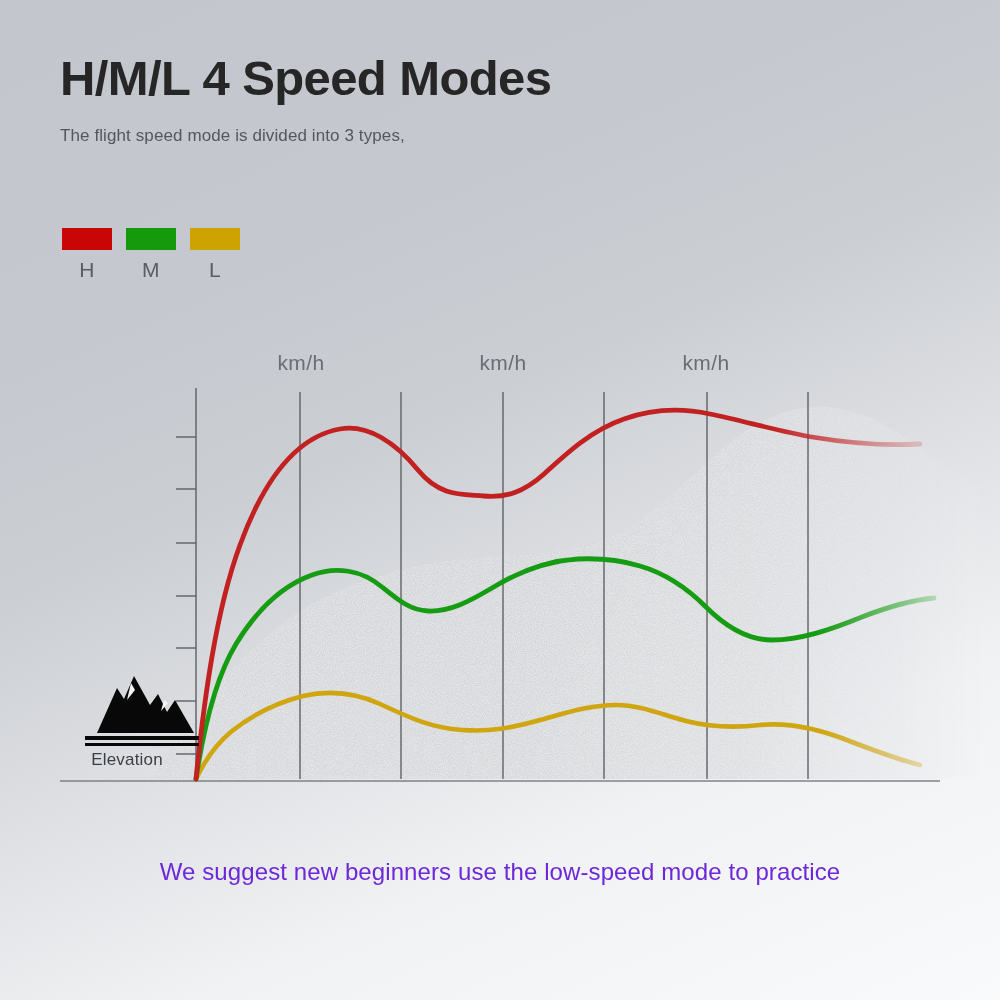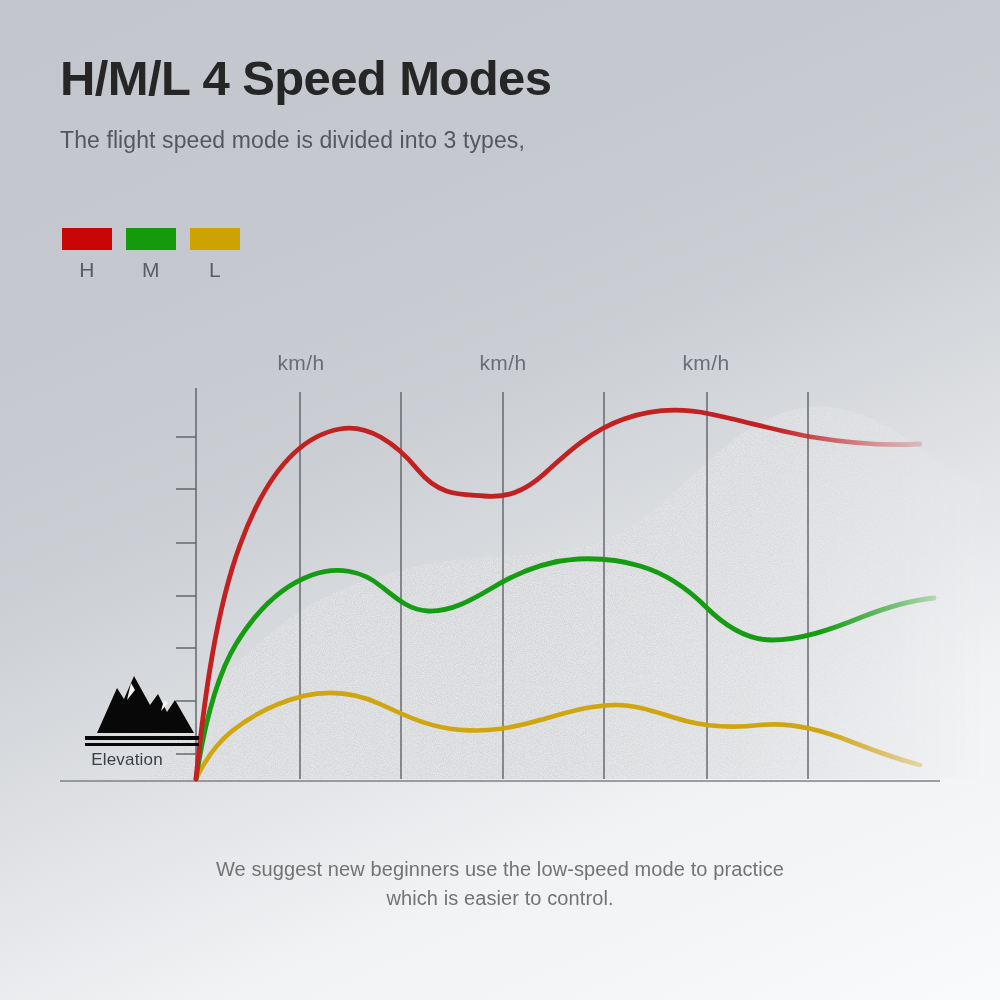--- a/index.html
+++ b/index.html
@@ -39,21 +39,21 @@
     font-weight: 700;
     color: #262626;
     letter-spacing: -0.6px;
     line-height: 1.08;
     margin: 0;
     white-space: nowrap;
   }
   .subtitle {
     margin: 0;
     padding-top: 18px;
-    font-size: 23px;
+    font-size: 17px;
     font-weight: 400;
     color: #54585e;
     line-height: 1.52;
     letter-spacing: 0.1px;
   }
   .subtitle span { display: block; }
 
   
   .legend {
     position: absolute;
@@ -104,22 +104,22 @@
     letter-spacing: 0.2px;
   }
 
   
   .footer {
     position: absolute;
     left: 0;
     top: 855px;
     width: 1000px;
     text-align: center;
-    font-size: 20px;
-    color: #737373;
+    font-size: 24px;
+    color: #6d28d9;
     line-height: 1.45;
     letter-spacing: 0.1px;
   }
   .footer span { display: block; }
 </style>
 </head>
 <body>
 
 <div class="page">
 
@@ -284,16 +284,15 @@
         <path d="M 164 700 L 161 711 L 168 703 Z" fill="#f3f4f5"></path>
         <rect x="85" y="736" width="114" height="4"></rect>
         <rect x="85" y="743" width="114" height="3"></rect>
       </g>
       <text class="elev-label" x="127" y="765" text-anchor="middle">Elevation</text>
     </svg>
   </div>
 
   <div class="footer">
     <span>We suggest new beginners use the low-speed mode to practice</span>
-    <span>which is easier to control.</span>
   </div>
 
 </div>
 
 </body></html>

